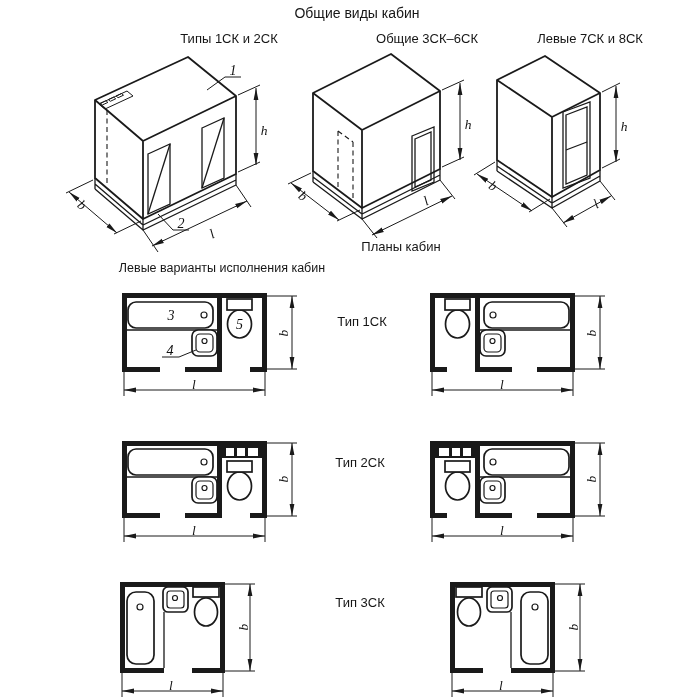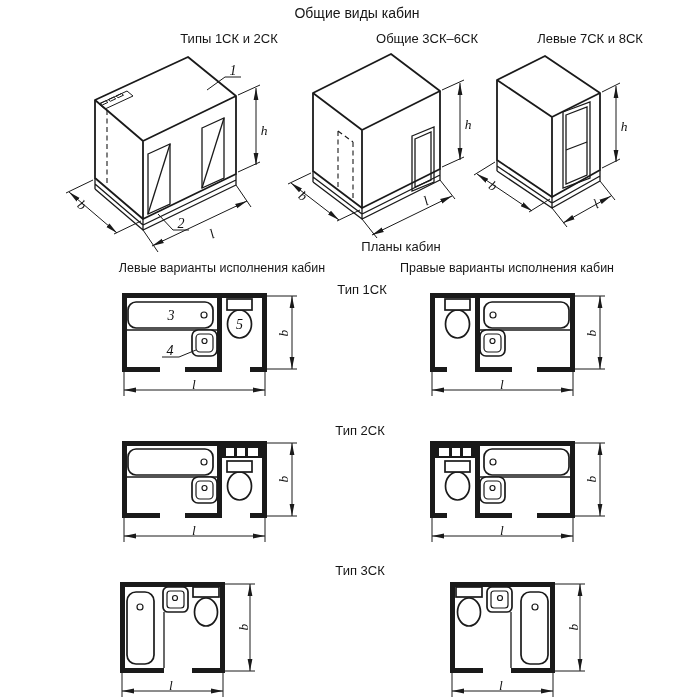--- a/index.html
+++ b/index.html
@@ -3,21 +3,21 @@
 <meta charset="utf-8">
 <style>
   html,body{margin:0;padding:0;background:#fff;}
   .stage{position:relative;width:700px;height:700px;background:#ffffff;overflow:hidden;
          font-family:"Liberation Sans",sans-serif;color:#161616;}
   .stage svg{position:absolute;left:0;top:0;}
   .lbl{position:absolute;transform:translateX(-50%);white-space:nowrap;color:#161616;}
   .t-main{font-size:14px;}
   .t-sub{font-size:13px;margin-left:44px;}
   .t-col{font-size:12.5px;}
-  .t-row{font-size:13px;}
+  .t-row{font-size:13px;margin-top:32px;}
   
   .w{fill:#1a1a1a;stroke:none;}                                
   .f{fill:#ffffff;stroke:#1a1a1a;stroke-width:1.7;}            
   .f2{fill:none;stroke:#1a1a1a;stroke-width:1.2;}              
   .sil{fill:#ffffff;stroke:#1a1a1a;stroke-width:1.8;stroke-linejoin:round;} 
   .tl{fill:none;stroke:#1a1a1a;stroke-width:1.8;stroke-linejoin:round;}
   .ml{fill:none;stroke:#1a1a1a;stroke-width:1.3;}
   .dl{fill:none;stroke:#1a1a1a;stroke-width:1;}
   .dsh{fill:none;stroke:#1a1a1a;stroke-width:1.1;stroke-dasharray:5 3.5;}
   .vslot{fill:#ffffff;stroke:none;}
@@ -254,17 +254,16 @@
       <text class="dim" x="501" y="685" text-anchor="middle" dominant-baseline="central">l</text>
     </g>
   </svg>
 
   <div class="lbl t-main" style="left:357px;top:5px;">Общие виды кабин</div>
   <div class="lbl t-sub" style="left:185px;top:31px;">Типы 1СК и 2СК</div>
   <div class="lbl t-sub" style="left:383px;top:31px;">Общие 3СК–6СК</div>
   <div class="lbl t-sub" style="left:546px;top:31px;">Левые 7СК и 8СК</div>
   <div class="lbl t-sub" style="left:357px;top:239px;">Планы кабин</div>
   <div class="lbl t-col" style="left:196px;top:261px;margin-left:26px;">Левые варианты исполнения кабин</div>
-  <div class="lbl t-col" style="left:507px;top:261px;">Правые варианты исполнения кабин</div>
   <div class="lbl t-row" style="left:362px;top:282px;">Тип 1СК</div>
   <div class="lbl t-row" style="left:360px;top:423px;text-align:center;">Тип 2СК</div>
   <div class="lbl t-row" style="left:360px;top:563px;text-align:center;">Тип 3СК</div>
 </div>
 
 </body></html>

